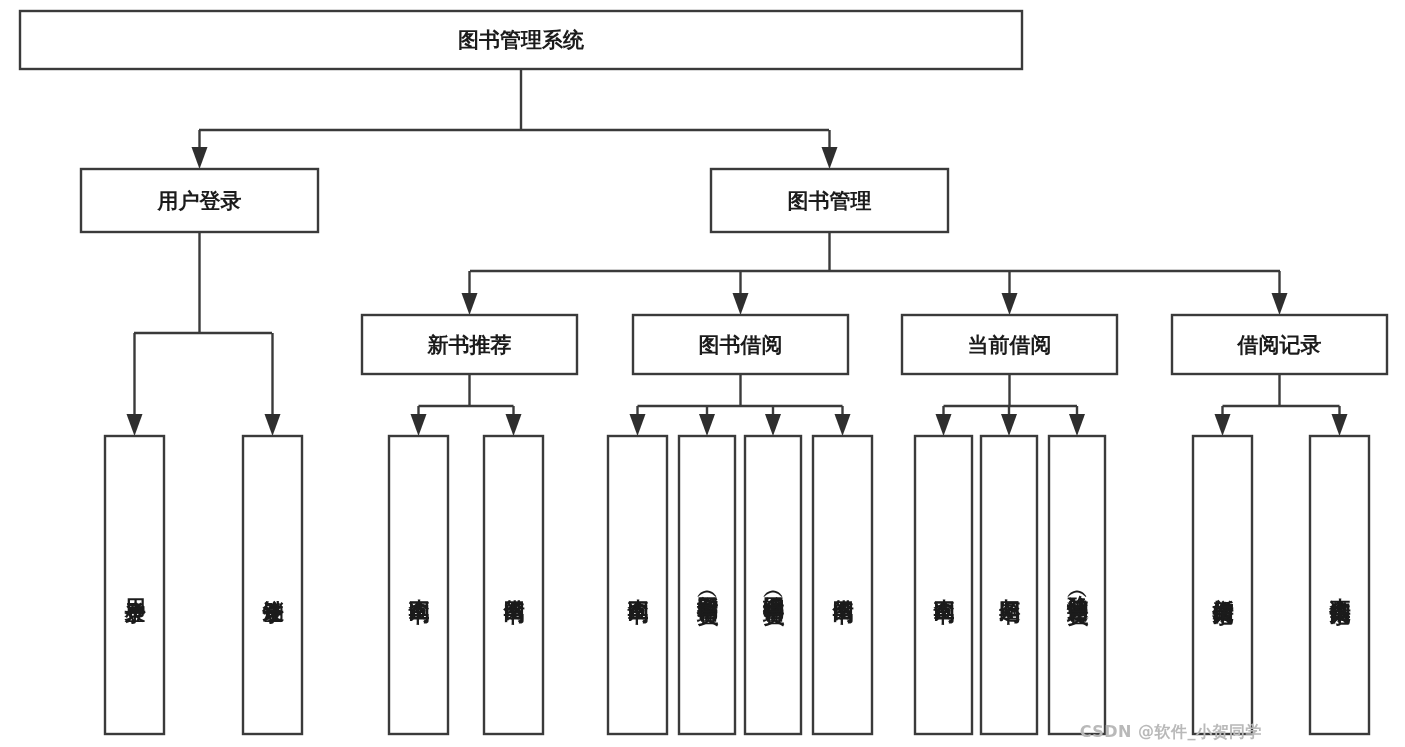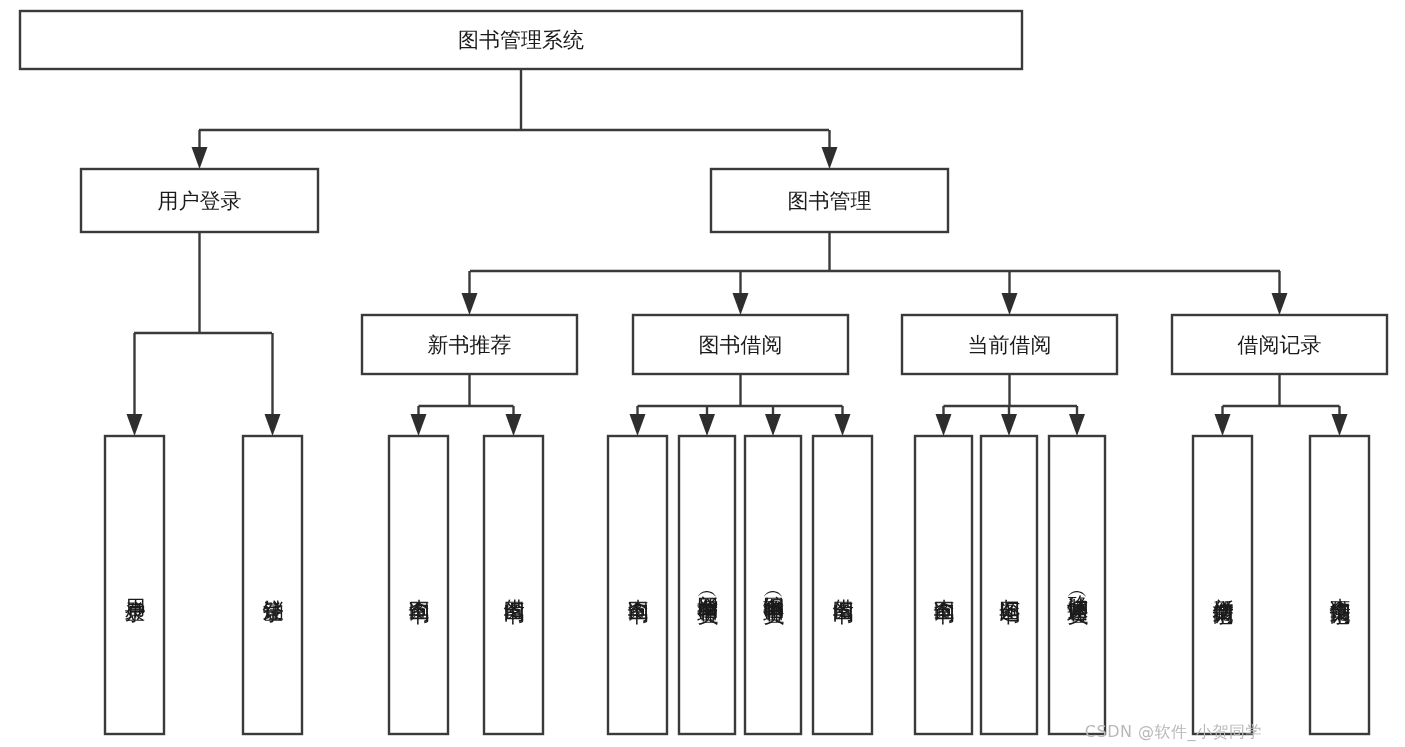--- a/index.html
+++ b/index.html
@@ -10,20 +10,21 @@
   body {
     width: 1405px;
     height: 747px;
     font-family: "DejaVu Sans", "Liberation Sans", sans-serif;
     overflow: hidden;
   }
   #diagram-root {
     position: relative;
     width: 1268px;
     height: 747px;
+    font-weight: bold;
   }
   svg#tree-svg {
     position: absolute;
     left: 0;
     top: 0;
     width: 1405px;
     height: 747px;
   }
   .node-box {
     fill: #ffffff;

